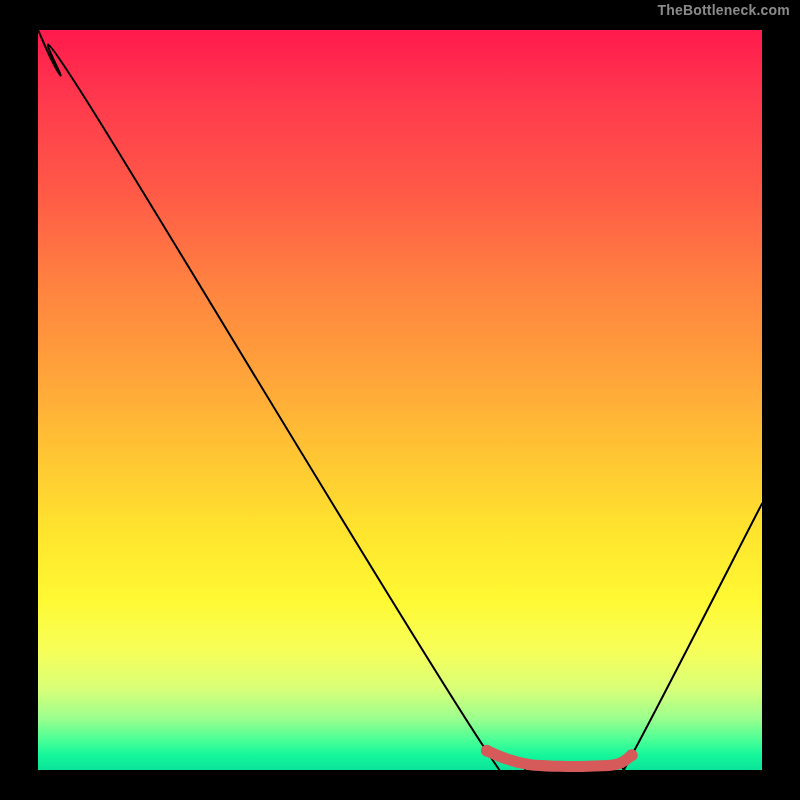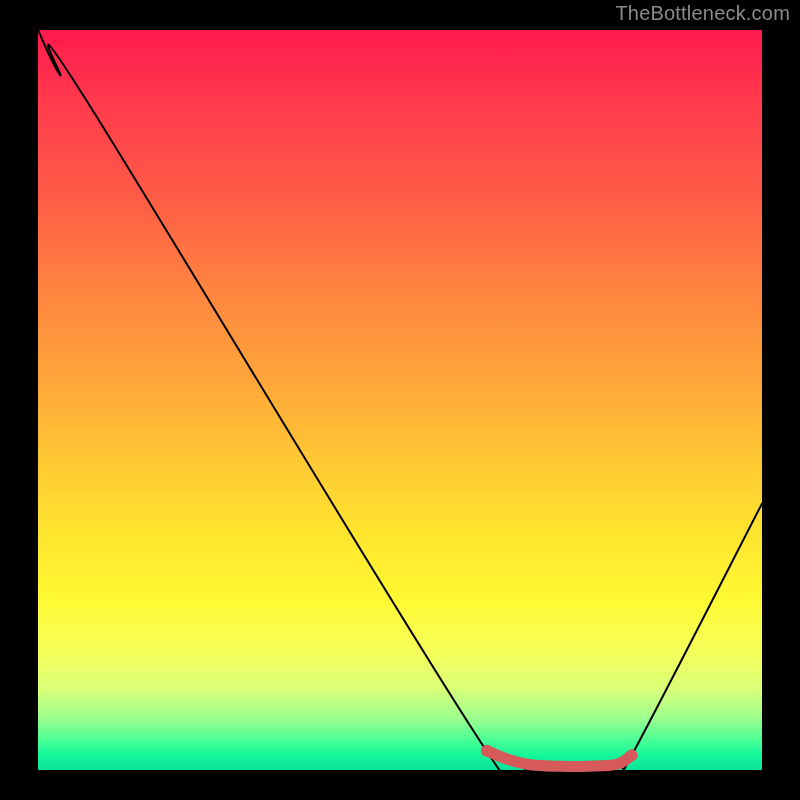--- a/index.html
+++ b/index.html
@@ -32,23 +32,23 @@
       #49ff96 96%,
       #15f79b 98%,
       #0be29a 100%
     );
   }
   .watermark {
     position: absolute;
     top: 2px;
     right: 10px;
     font-family: Arial, Helvetica, sans-serif;
-    font-size: 20px;
+    font-size: 14px;
     color: #8a8a8a;
-    font-weight: 400;
+    font-weight: 700;
     letter-spacing: 0.2px;
     user-select: none;
   }
   svg.curve {
     position: absolute;
     left: 0;
     top: 0;
   }
 </style>
 </head>

